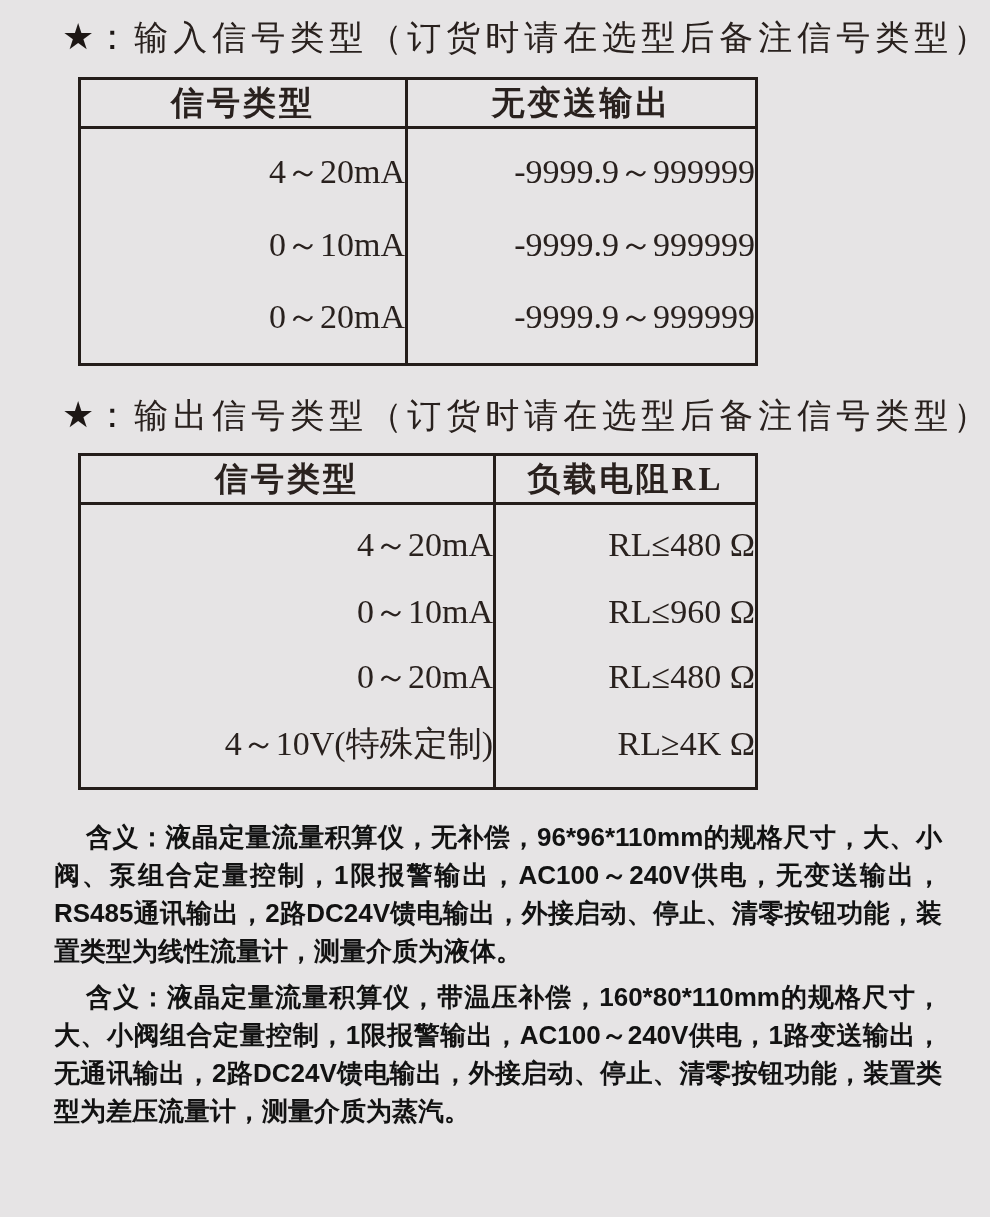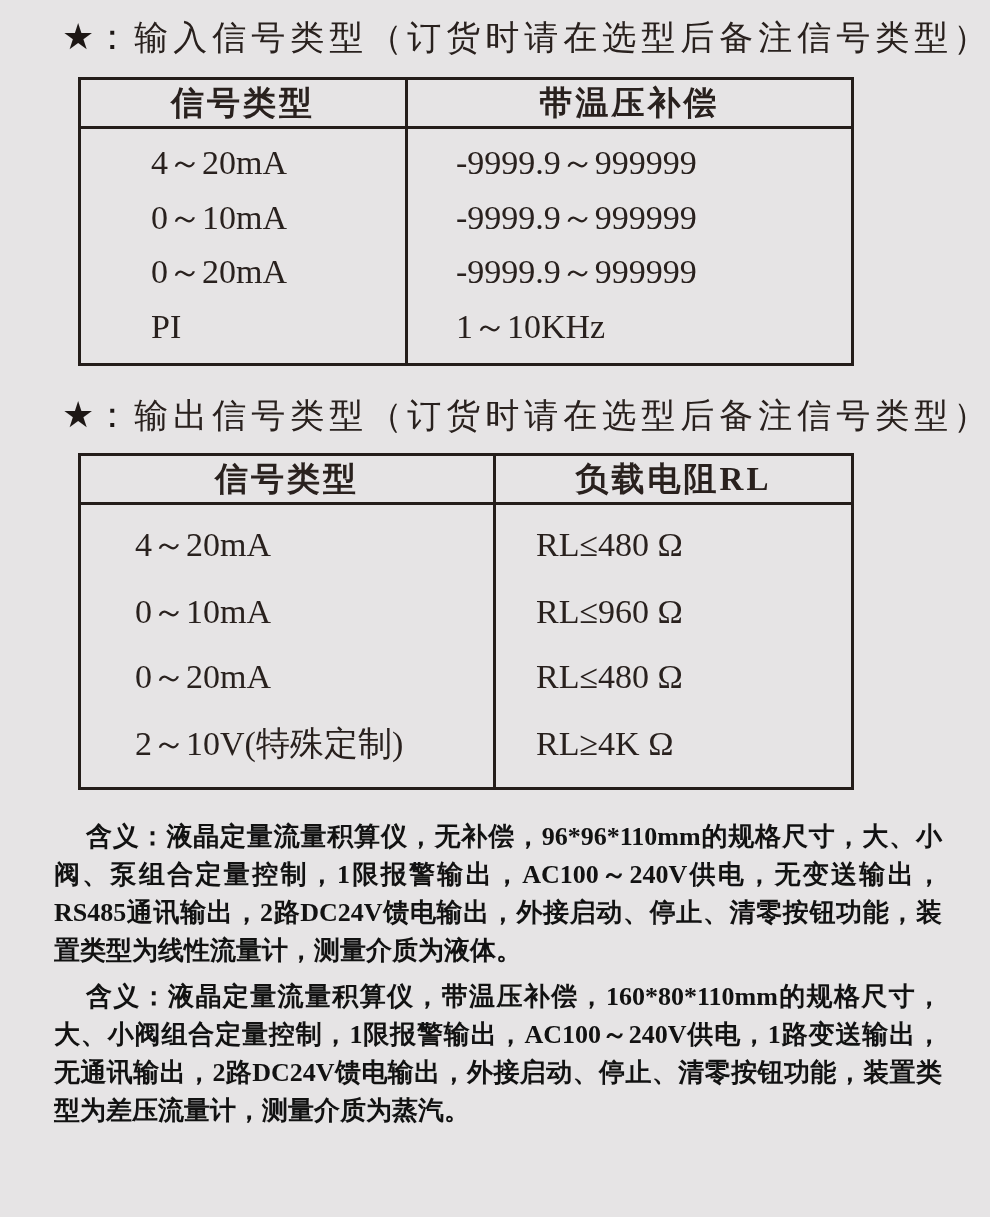--- a/index.html
+++ b/index.html
@@ -33,21 +33,21 @@
     margin-right: 4px;
     color: #1d1715;
   }
   #heading-input  { top: 13px; }
   #heading-output { top: 391px; }
 
   
   .spec-table {
     position: absolute;
     left: 78px;
-    width: 776px;
+    width: 680px;
     border-collapse: collapse;
     table-layout: fixed;
     border: 3px solid #241d1a;
     font-family: "Liberation Serif", serif;
     color: #29211e;
   }
   #table-input  { top: 77px;  height: 289px; }
   #table-output { top: 453px; height: 337px; }
 
   .spec-table th {
@@ -62,20 +62,21 @@
   .spec-table th.c1, .spec-table td.c1 {
     border-right: 3px solid #241d1a;
   }
   #table-input  th.c1 { width: 324px; }
   #table-output th.c1 { width: 412px; }
 
   .spec-table td {
     font-size: 34px;
     padding: 0;
     vertical-align: middle;
+    text-align: right;
   }
   #table-input  td { height: 47px; }
   #table-output td { height: 47px; }
 
   #table-input  td.c1 { padding-left: 70px; }
   #table-input  td.c2 { padding-left: 48px; }
   #table-output td.c1 { padding-left: 54px; }
   #table-output td.c2 { padding-left: 40px; }
   .spec-table tbody tr:first-child td { padding-top: 6px; }
   .spec-table tbody tr:last-child  td { padding-bottom: 8px; }
@@ -94,56 +95,51 @@
   }
   .note-code {
     margin: 0 0 4px 0;
     text-indent: 32px;
     white-space: nowrap;
   }
   .note-meaning {
     margin: 0 0 8px 0;
     text-indent: 32px;
     text-align: justify;
-    font-family: Liberation Serif, serif;
   }
 </style>
 </head>
 <body>
 
 <div class="page">
 
   <div class="heading" id="heading-input">
     <span class="star">★：</span>
     <span>输入信号类型（订货时请在选型后备注信号类型）</span>
   </div>
 
   <table class="spec-table" id="table-input">
     <thead>
       <tr>
         <th class="c1">信号类型</th>
-        <th class="c2">带温压补偿</th>
+        <th class="c2">无变送输出</th>
       </tr>
     </thead>
     <tbody>
       <tr>
         <td class="c1">4～20mA</td>
         <td class="c2">-9999.9～999999</td>
       </tr>
       <tr>
         <td class="c1">0～10mA</td>
         <td class="c2">-9999.9～999999</td>
       </tr>
       <tr>
         <td class="c1">0～20mA</td>
         <td class="c2">-9999.9～999999</td>
-      </tr>
-      <tr>
-        <td class="c1">PI</td>
-        <td class="c2">1～10KHz</td>
       </tr>
     </tbody>
   </table>
 
   <div class="heading" id="heading-output">
     <span class="star">★：</span>
     <span>输出信号类型（订货时请在选型后备注信号类型）</span>
   </div>
 
   <table class="spec-table" id="table-output">
@@ -160,21 +156,21 @@
       </tr>
       <tr>
         <td class="c1">0～10mA</td>
         <td class="c2">RL≤960 Ω</td>
       </tr>
       <tr>
         <td class="c1">0～20mA</td>
         <td class="c2">RL≤480 Ω</td>
       </tr>
       <tr>
-        <td class="c1">2～10V(特殊定制)</td>
+        <td class="c1">4～10V(特殊定制)</td>
         <td class="c2">RL≥4K Ω</td>
       </tr>
     </tbody>
   </table>
 
   <div class="notes">
     <p class="note-meaning">
       <span>含义：</span><span>液晶定量流量积算仪，无补偿，96*96*110mm的规格尺寸，大、小阀、泵组合定量控制，1限报警输出，AC100～240V供电，无变送输出，RS485通讯输出，2路DC24V馈电输出，外接启动、停止、清零按钮功能，装置类型为线性流量计，测量介质为液体。</span>
     </p>
     <p class="note-meaning">

